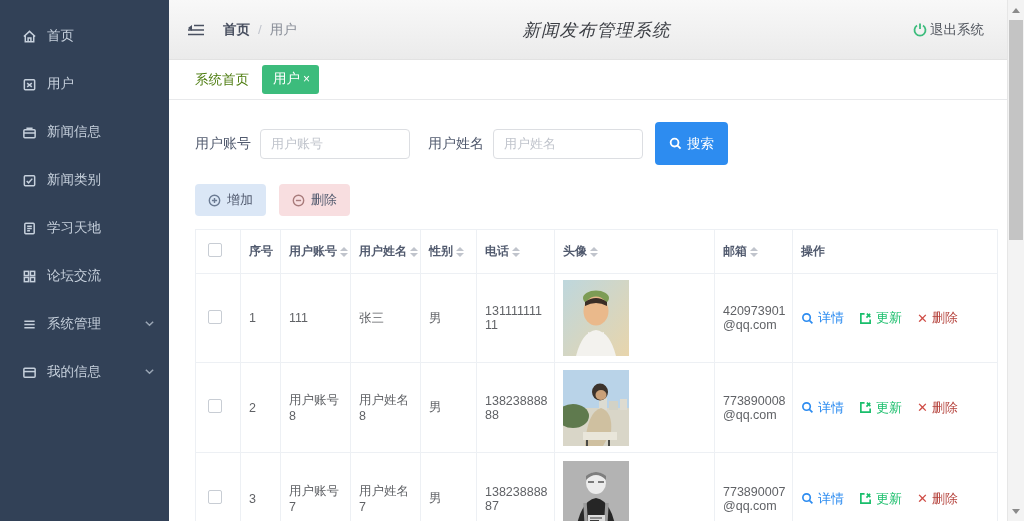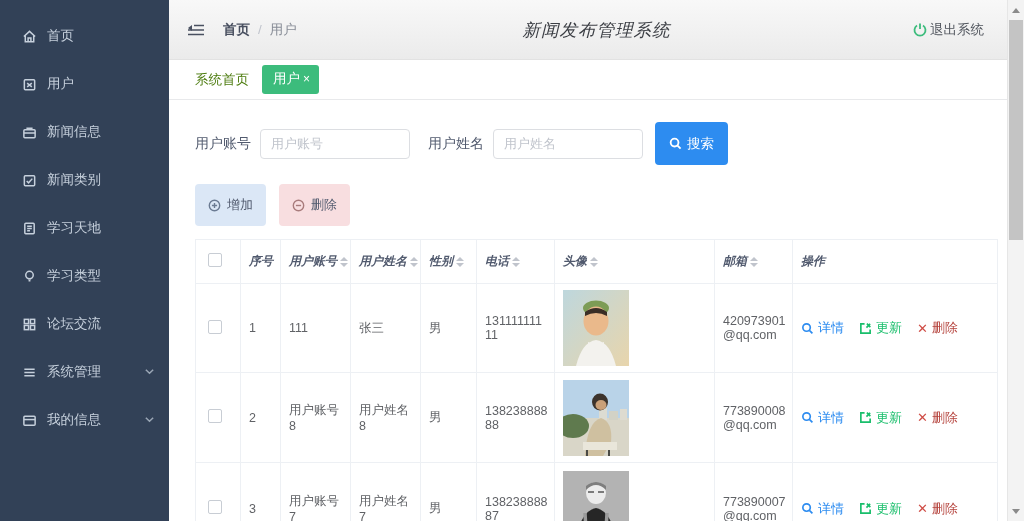--- a/index.html
+++ b/index.html
@@ -37,30 +37,30 @@
 
   .search-row { margin:22px 0 0 10px; display:flex; align-items:center; }
   .search-row label { font-size:14px; color:#515a6e; margin-right:9px; white-space:nowrap; }
   .search-row input { width:150px; height:30px; border:1px solid #dcdee2; border-radius:4px; padding:0 10px; font-size:13px; color:#515a6e; outline:none; }
   .search-row input::placeholder { color:#c0c4cc; }
   .grp2 { margin-left:18px; display:flex; align-items:center; }
   .btn-search { margin-left:12px; height:43px; padding:0 14px; background:#2d8cf0; color:#fff; border:none; border-radius:4px; font-size:13.5px; display:flex; align-items:center; gap:5px; cursor:pointer; }
   .btn-search svg { width:13px; height:13px; stroke:#fff; fill:none; stroke-width:2; }
 
   .toolbar { margin:19px 0 0 10px; display:flex; gap:13px; }
-  .tbtn { height:42px; padding:0 13px; border:none; border-radius:4px; font-size:13px; color:#515a6e; display:flex; align-items:center; gap:6px; cursor:pointer; }
+  .tbtn { height:32px; padding:0 13px; border:none; border-radius:4px; font-size:13px; color:#515a6e; display:flex; align-items:center; gap:6px; cursor:pointer; }
   .tbtn svg { width:13px; height:13px; fill:none; stroke-width:1.5; }
   .btn-add { background:#dbe7f6; }
   .btn-add svg { stroke:#6b7b93; }
   .btn-del { background:#f8dee0; }
   .btn-del svg { stroke:#a97c7c; }
 
   table { margin:13px 0 0 10px; width:802px; border-collapse:collapse; table-layout:fixed; }
   th,td { border:1px solid #edf0f4; text-align:left; vertical-align:middle; word-break:break-all; }
-  th { font-size:12px; font-weight:bold; color:#515a6e; padding:13px 4px 13px 8px; white-space:nowrap;font-style:italic; }
+  th { font-size:12px; font-weight:bold; color:#515a6e; padding:13px 4px 13px 8px; white-space:nowrap; }
   td { font-size:12.5px; color:#606266; padding:6px 6px 6px 8px; }
   tr.r1 { height:87px; } tr.r2 { height:90px; } tr.r3 { height:92px; }
   .chkcell { padding-left:12px; }
   .chk { display:inline-block; width:14px; height:14px; border:1px solid #c8cdd4; border-radius:2px; background:#fff; cursor:pointer; }
   .th-in { display:inline-flex; align-items:center; gap:3px; }
   .sort { display:inline-flex; flex-direction:column; gap:2px; cursor:pointer; }
   .sort i { display:block; width:0; height:0; border:4px solid transparent; }
   .sort .up { border-bottom:4px solid #c0c4cc; border-top:none; }
   .sort .dn { border-top:4px solid #c0c4cc; border-bottom:none; }
   .avatar { display:block; width:66px; height:76px; }
@@ -124,29 +124,20 @@
         <svg viewBox="0 0 16 16">
           <rect x="3" y="2.5" width="10" height="11" rx="1"></rect>
           <path d="M5.5 5.5 H10.5 M5.5 8 H10.5 M5.5 10.5 H8.5"></path>
         </svg>
       </span>
     <span>学习天地</span>
   </div>
   <div class="side-item">
     <span class="s-icon">
         <svg viewBox="0 0 16 16">
-          <circle cx="8" cy="6.5" r="4"></circle>
-          <path d="M6.5 10.5 H9.5 M7 12.5 H9"></path>
-        </svg>
-      </span>
-    <span>学习类型</span>
-  </div>
-  <div class="side-item">
-    <span class="s-icon">
-        <svg viewBox="0 0 16 16">
           <rect x="2.5" y="2.5" width="4.5" height="4.5"></rect>
           <rect x="9" y="2.5" width="4.5" height="4.5"></rect>
           <rect x="2.5" y="9" width="4.5" height="4.5"></rect>
           <rect x="9" y="9" width="4.5" height="4.5"></rect>
         </svg>
       </span>
     <span>论坛交流</span>
   </div>
   <div class="side-item">
     <span class="s-icon">

